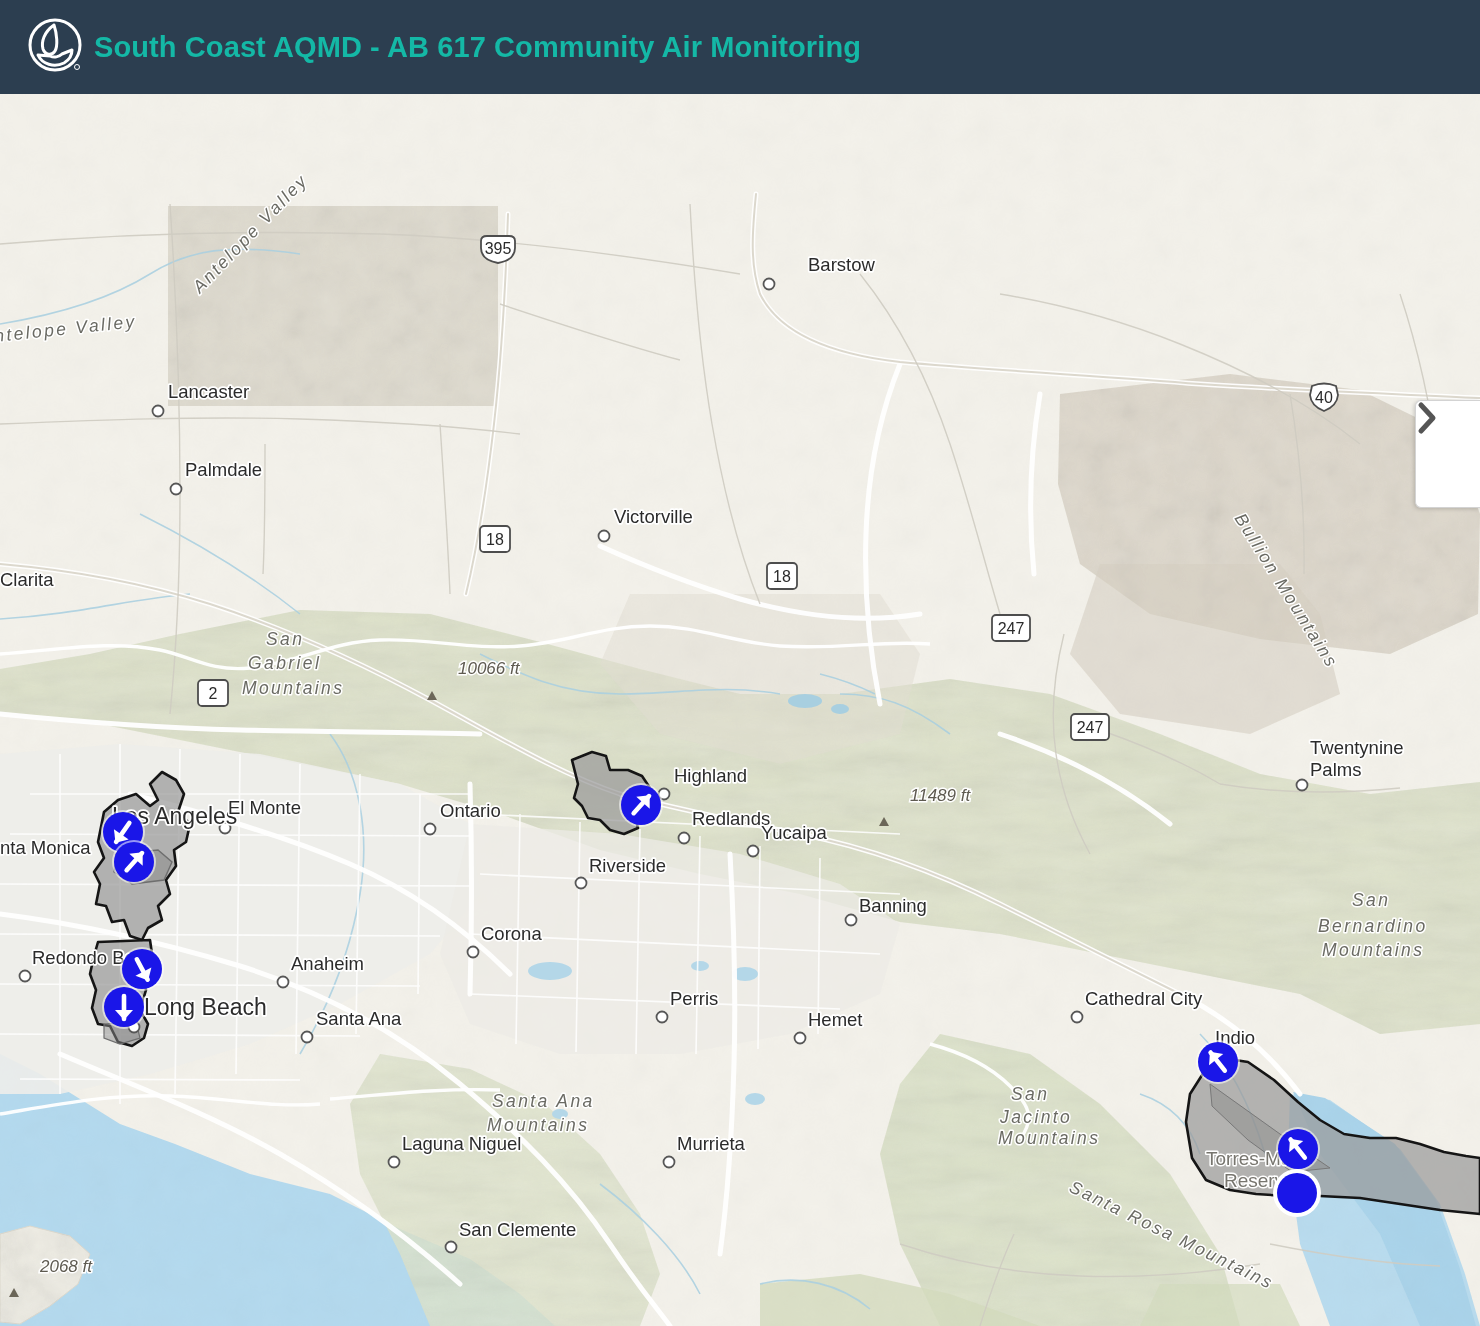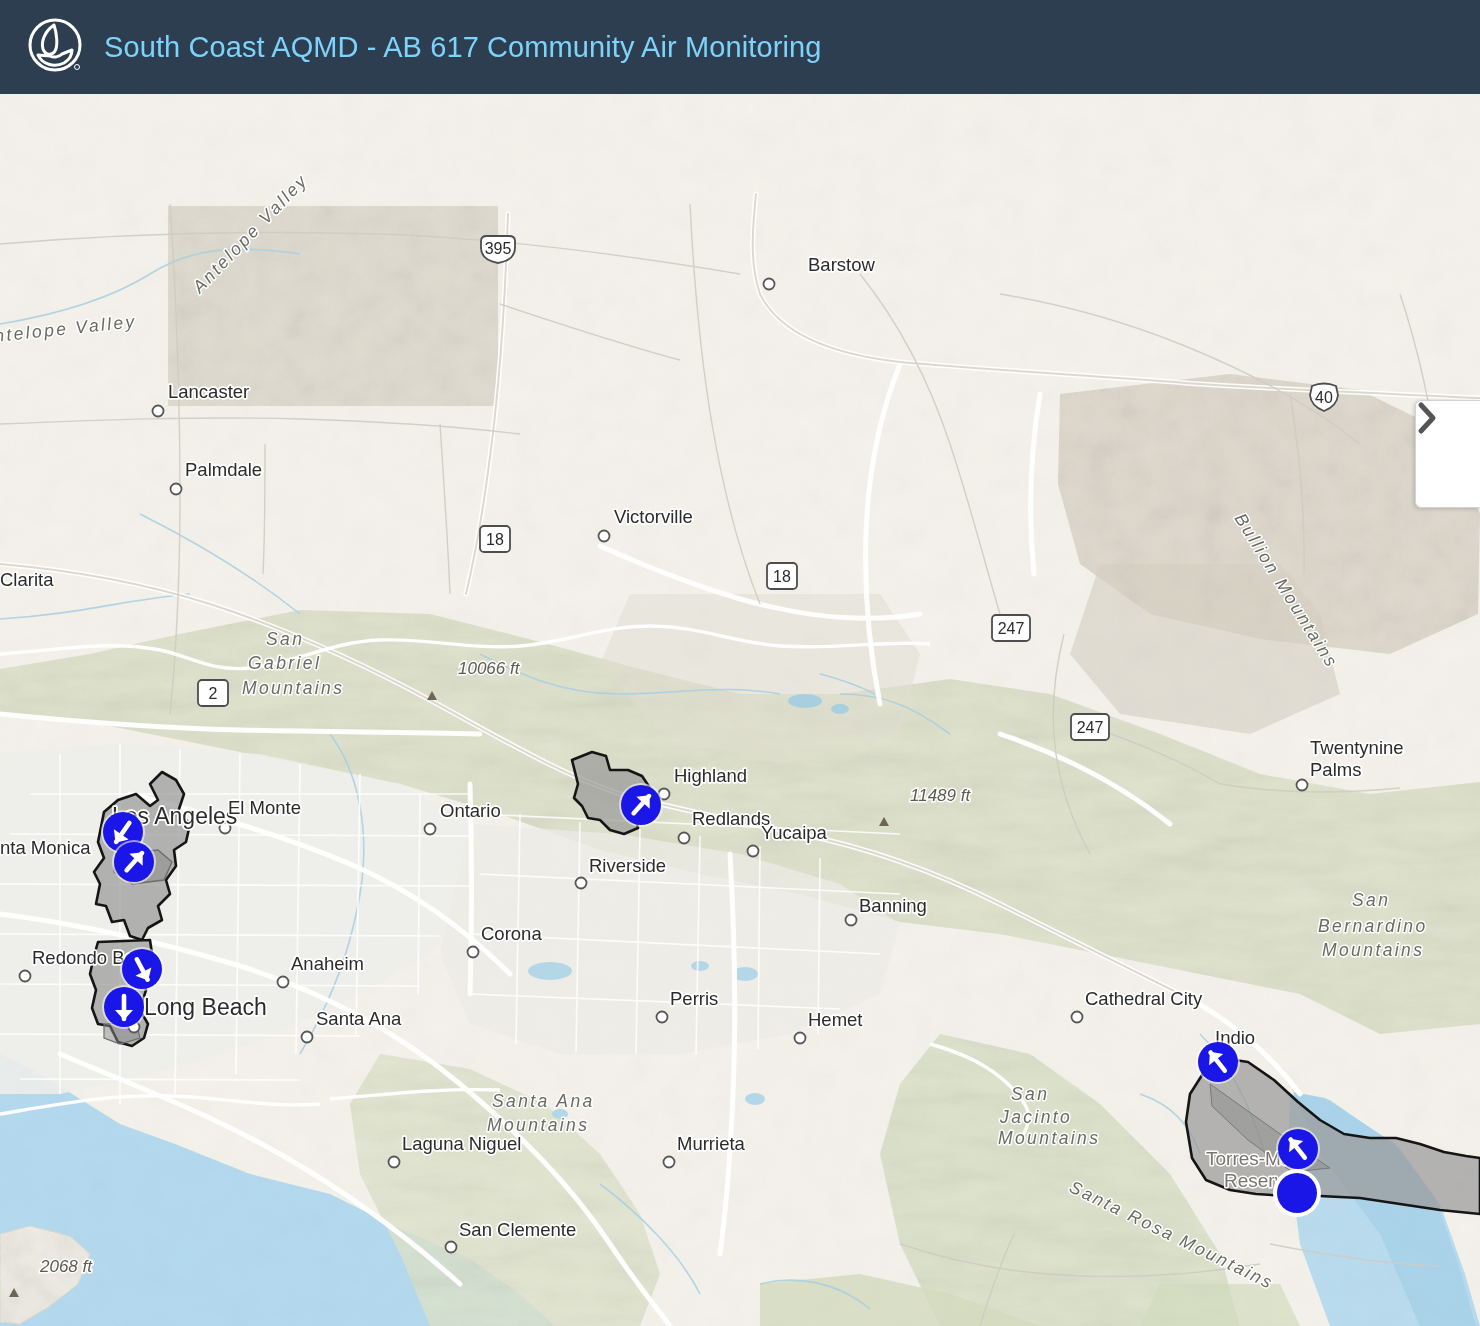--- a/index.html
+++ b/index.html
@@ -4,21 +4,21 @@
 <style>
   html,body{margin:0;padding:0;background:#fff;}
   body{font-family:"Liberation Sans",sans-serif;}
   #app{position:relative;width:1480px;height:1326px;overflow:hidden;background:#eef3e9;}
 
   
   #header{position:absolute;left:0;top:0;width:1480px;height:94px;
           background:#2c3e50;display:flex;align-items:center;box-sizing:border-box;
           padding-left:24px;z-index:60;}
   #logo{width:62px;height:62px;flex:0 0 auto;}
-  #app-title{color:#7dd3fc;font-size:29px;font-weight:400;margin-left:18px;
+  #app-title{color:#14b8a6;font-size:29px;font-weight:700;margin-left:8px;
              letter-spacing:.1px;white-space:nowrap;font-family:"Liberation Sans",sans-serif;}
 
   
   #map{position:absolute;left:0;top:94px;width:1480px;height:1232px;overflow:hidden;
        background:#f2f0e9;}
   #map svg{position:absolute;left:0;top:0;}
 
   
   .city-lbl{font-family:"Liberation Sans",sans-serif;fill:#2b2b2b;font-size:21px;
             paint-order:stroke;stroke:#ffffff;stroke-width:3.4px;stroke-linejoin:round;}

